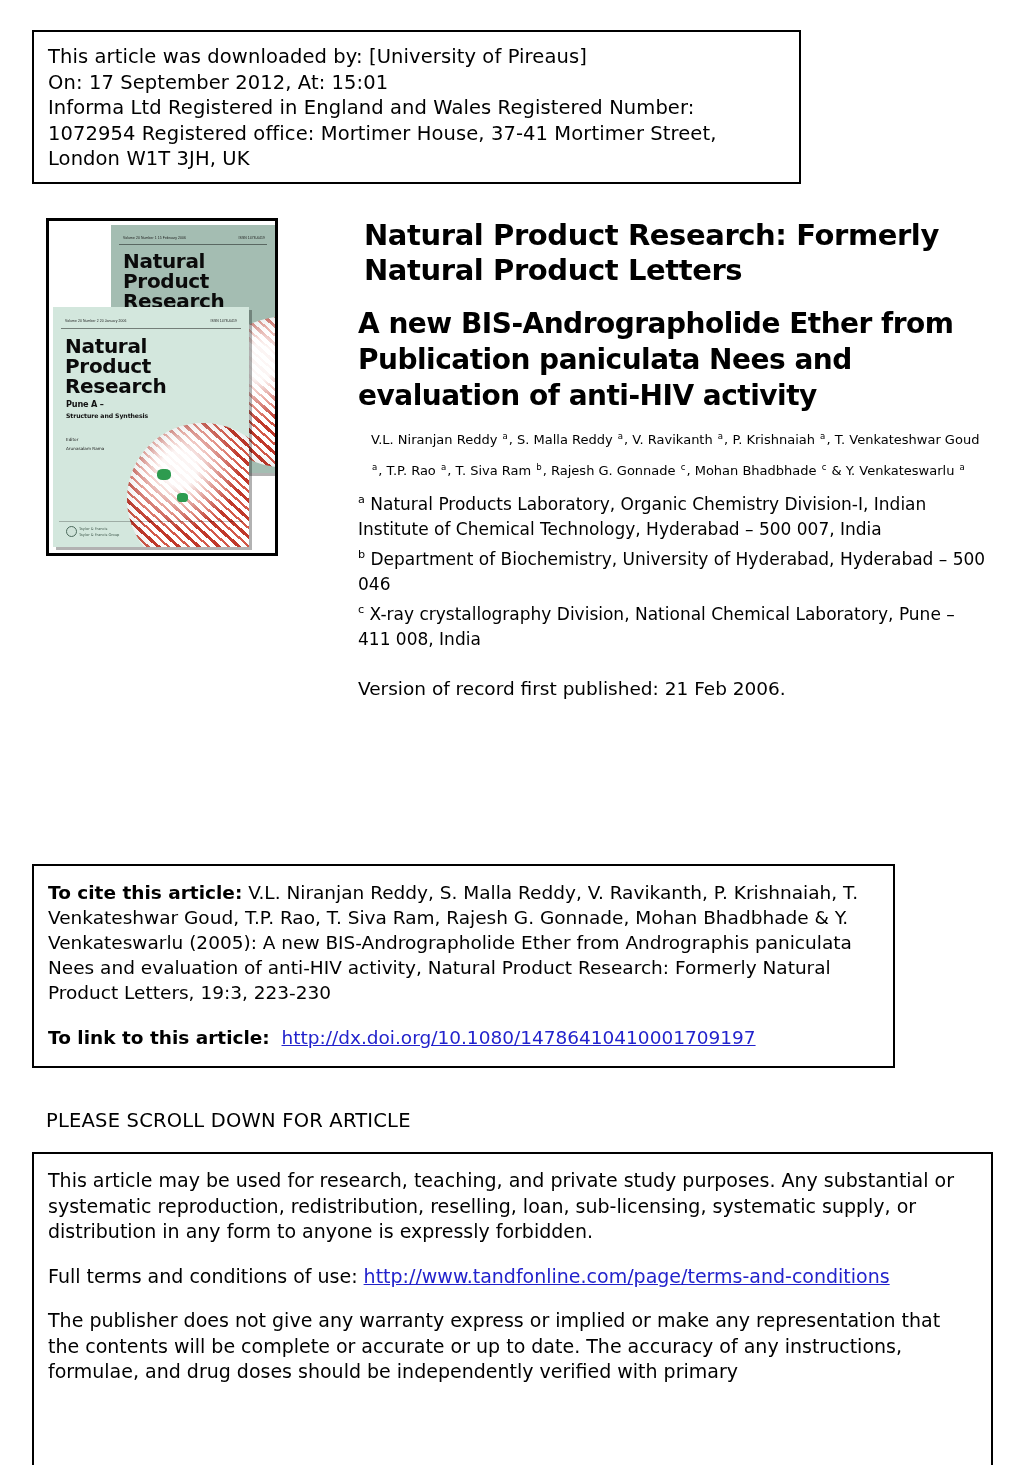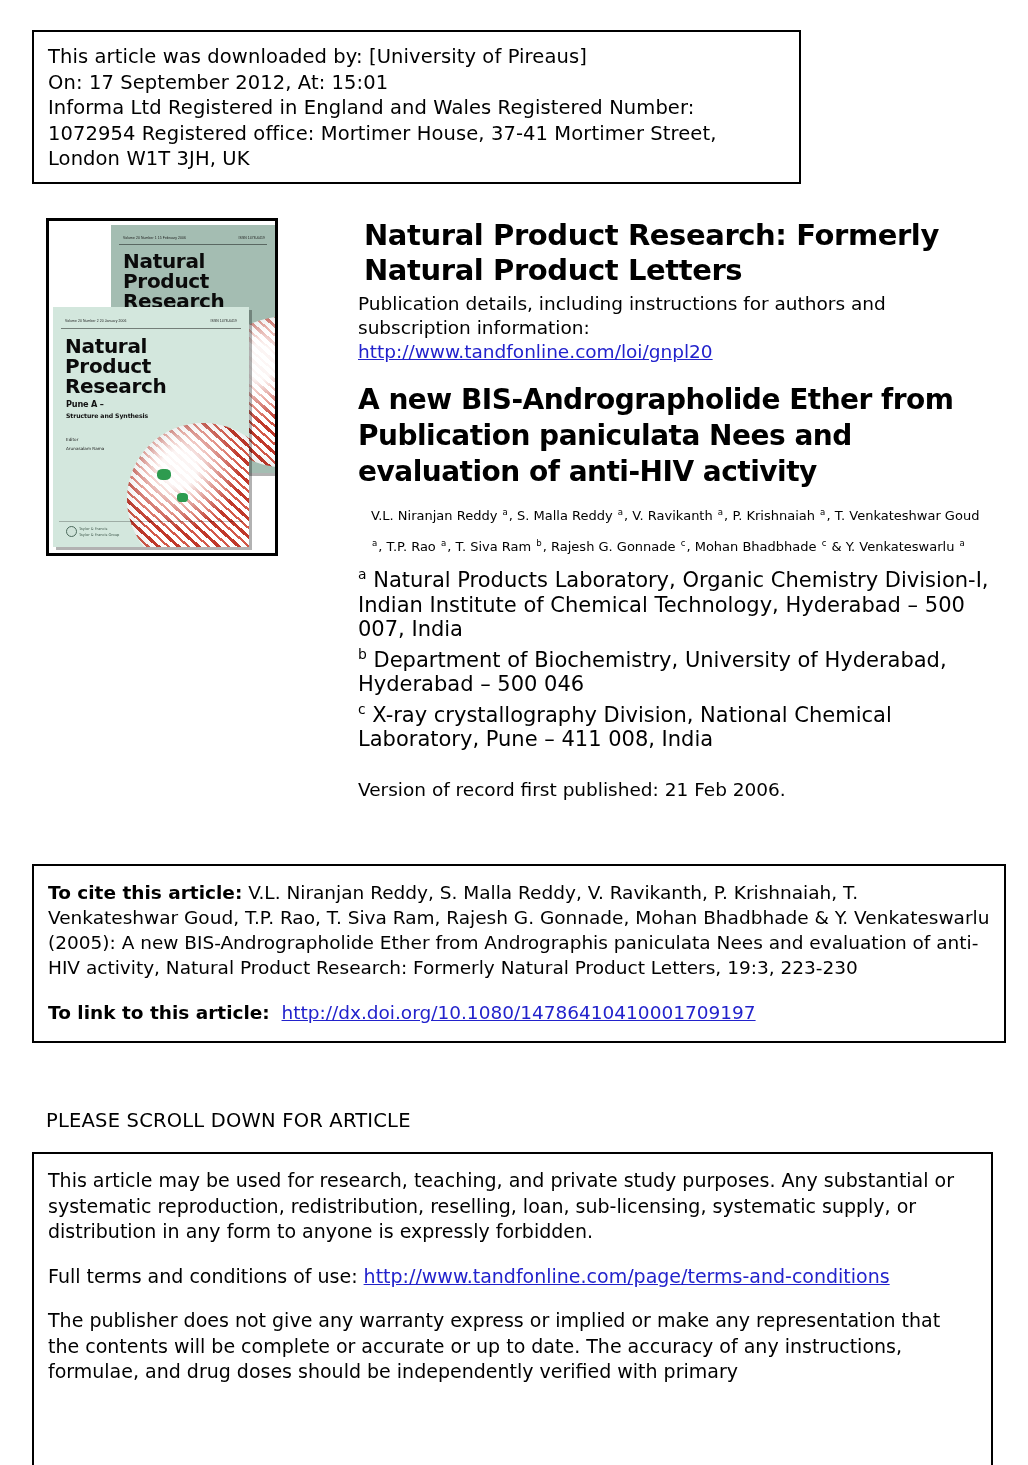--- a/index.html
+++ b/index.html
@@ -219,40 +219,40 @@
     line-height: 31px;
     margin: 0 0 6px 13px;
   }
   .authors sup, .affil sup {
     font-size: 0.66em;
     vertical-align: super;
     line-height: 0;
     padding: 0 1px;
   }
   .affil {
-    font-size: 21px;
+    font-size: 17px;
     line-height: 24.5px;
     margin: 6px 0 0 0;
   }
   .affil .mark {
     font-size: 0.66em;
     vertical-align: super;
     line-height: 0;
   }
   .version-line {
     font-size: 18.5px;
     line-height: 24px;
     margin: 26px 0 0 0;
   }
 
   
   #citation-box {
     left: 32px;
     top: 864px;
-    width: 974px;
+    width: 863px;
     padding: 14px 14px 16px 14px;
   }
   .cite-para {
     font-size: 18.5px;
     line-height: 25px;
     margin: 0;
   }
   .cite-para + .cite-para { margin-top: 20px; }
   .cite-label {
     font-weight: bold;
@@ -336,24 +336,20 @@
           <div class="logo-text" style="left:26px; top:226px;">Taylor &amp; Francis Group</div>
         </div>
 
       </div>
     </div>
 
     <div id="meta-col">
 
       <h1 class="journal-title">Natural Product Research: Formerly Natural Product Letters</h1>
 
-      <p class="pub-details">
-        <span>Publication details, including instructions for authors and subscription information:</span><br>
-        <span class="link">http://www.tandfonline.com/loi/gnpl20</span>
-      </p>
 
       <h2 class="article-title">A new BIS-Andrographolide Ether from Publication paniculata Nees and evaluation of anti-HIV activity</h2>
 
       <p class="authors" id="author-list"><span>V.L. Niranjan Reddy </span><sup>a</sup><span>, </span><span>S. Malla Reddy </span><sup>a</sup><span>, </span><span>V. Ravikanth </span><sup>a</sup><span>, </span><span>P. Krishnaiah </span><sup>a</sup><span>, </span><span>T. Venkateshwar Goud </span><sup>a</sup><span>, </span><span>T.P. Rao </span><sup>a</sup><span>, </span><span>T. Siva Ram </span><sup>b</sup><span>, </span><span>Rajesh G. Gonnade </span><sup>c</sup><span>, </span><span>Mohan Bhadbhade </span><sup>c</sup><span> &amp; </span><span>Y. Venkateswarlu </span><sup>a</sup></p>
 
       <div id="affiliation-list">
           <p class="affil"><span class="mark">a</span><span> Natural Products Laboratory, Organic Chemistry Division-I, Indian Institute of Chemical Technology, Hyderabad – 500 007, India</span></p>
           <p class="affil"><span class="mark">b</span><span> Department of Biochemistry, University of Hyderabad, Hyderabad – 500 046</span></p>
           <p class="affil"><span class="mark">c</span><span> X-ray crystallography Division, National Chemical Laboratory, Pune – 411 008, India</span></p>
         </div>

